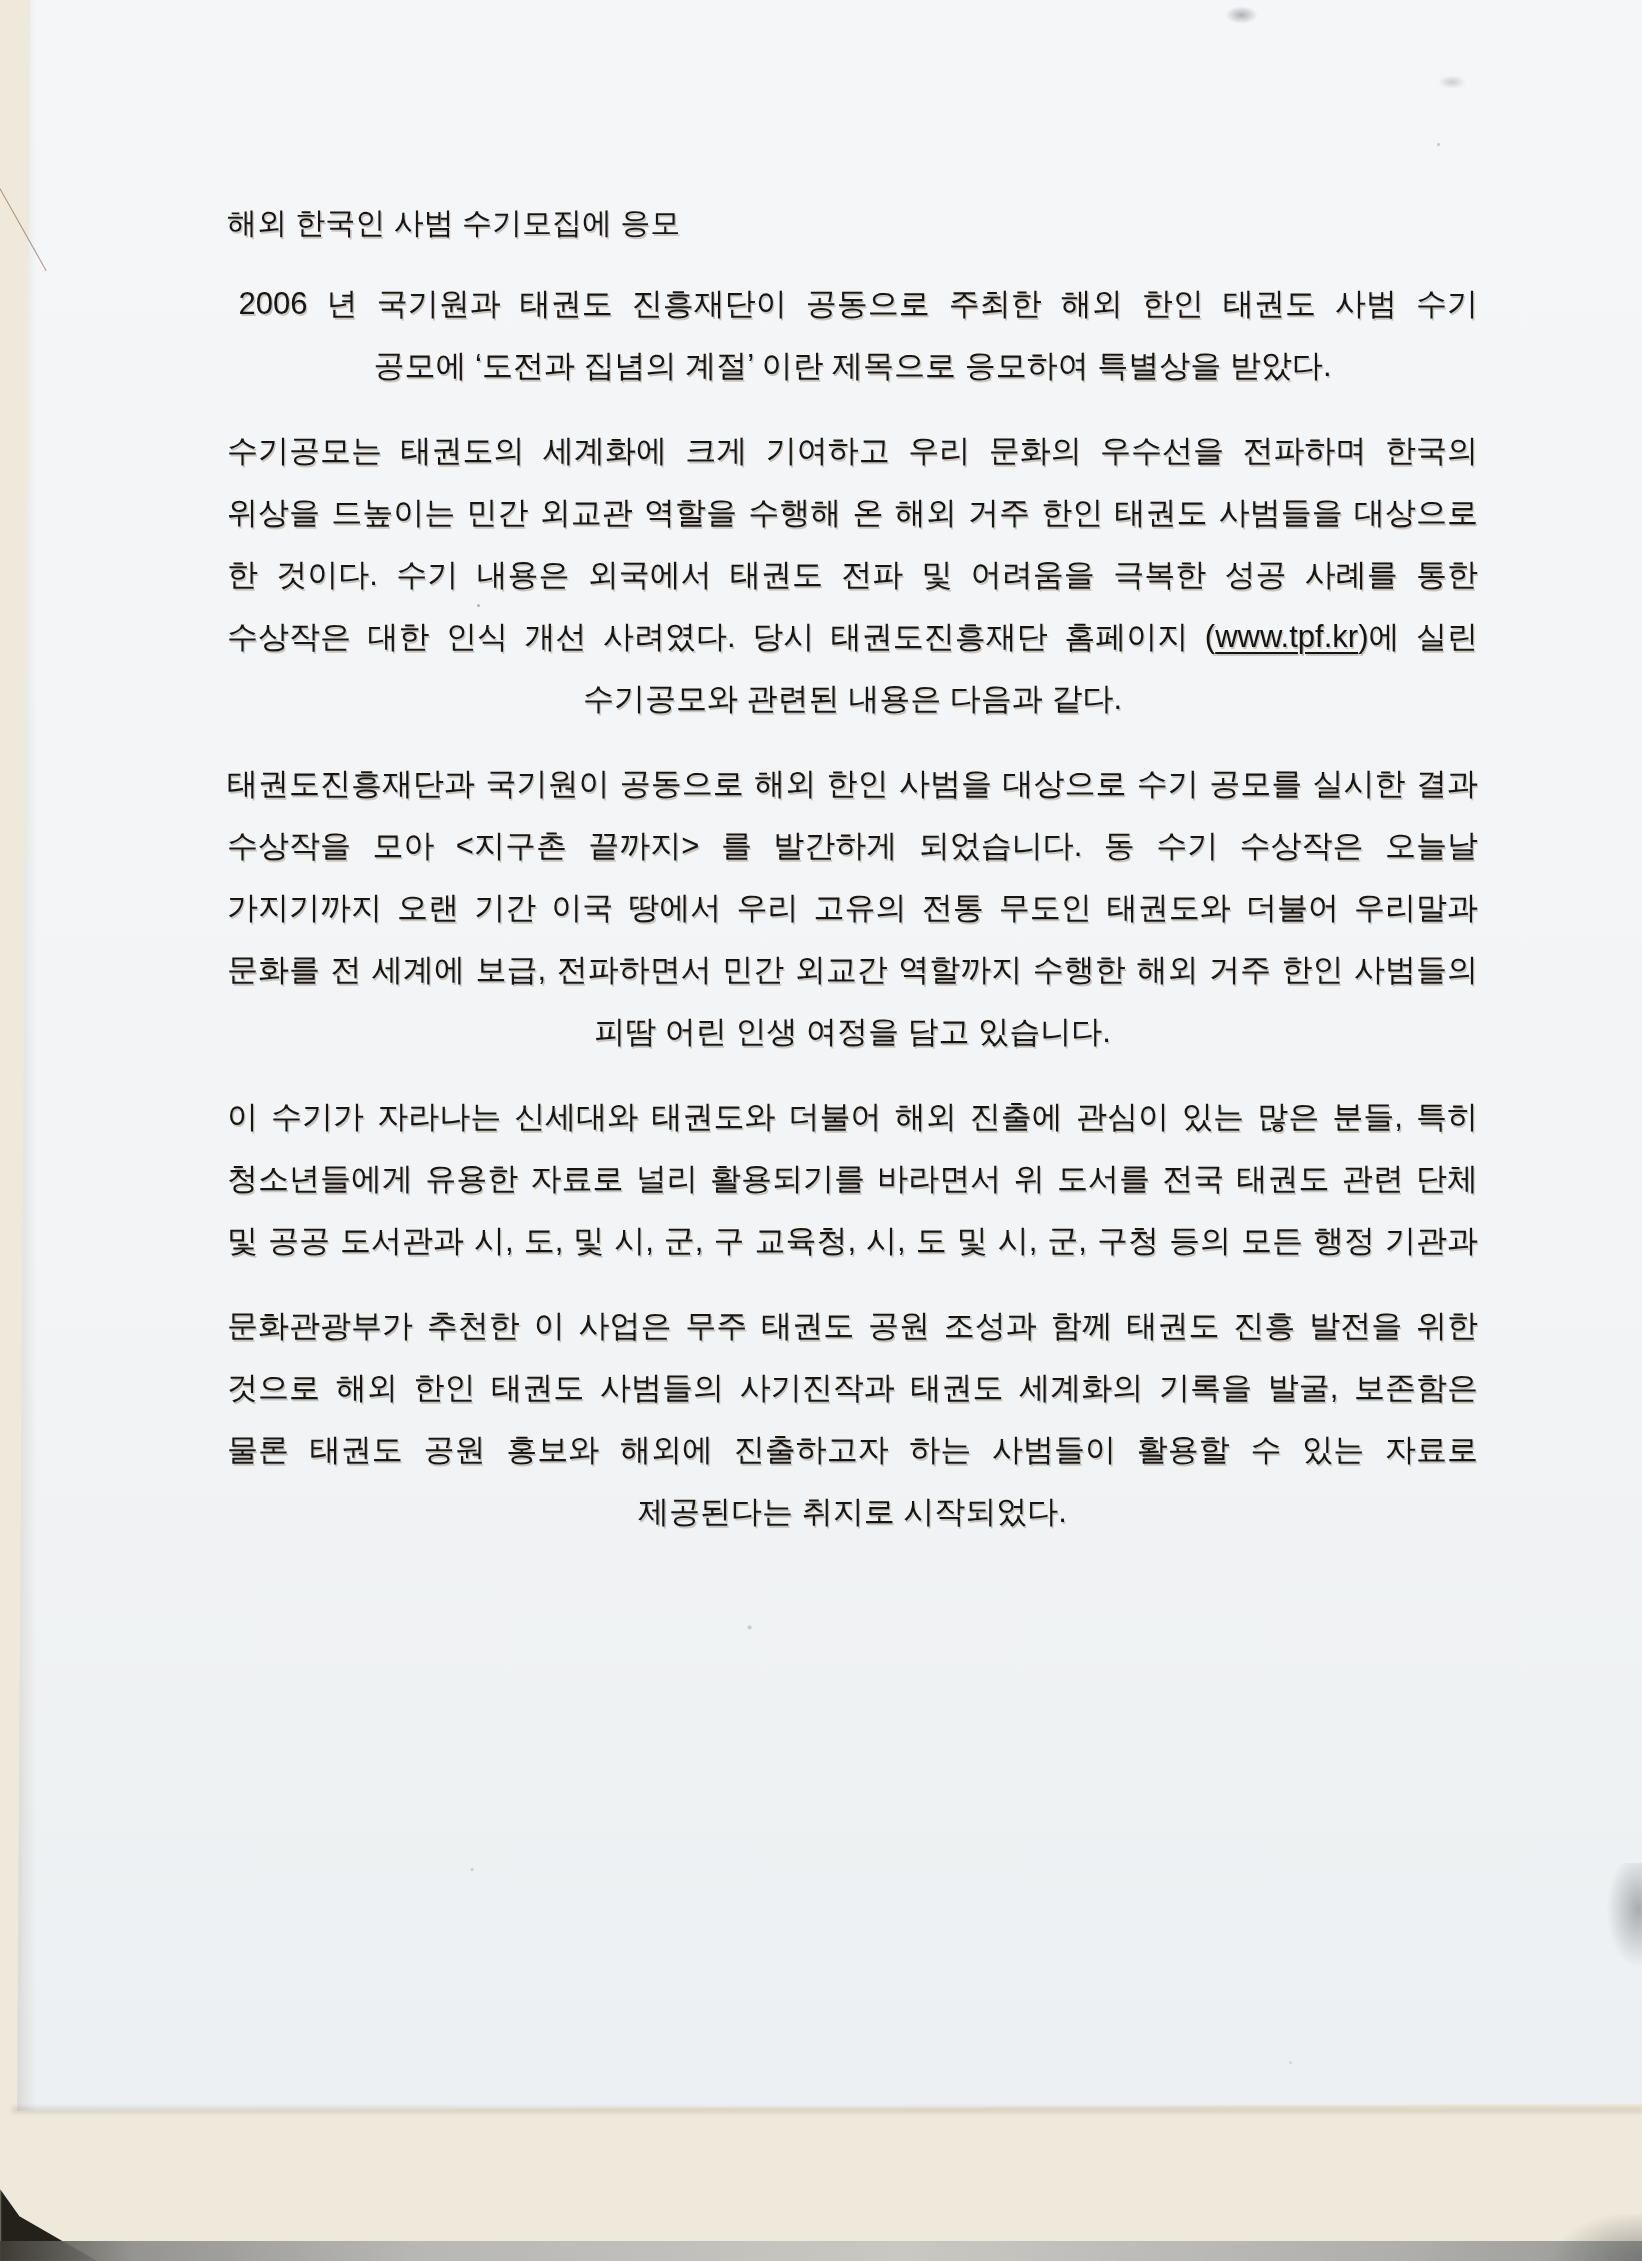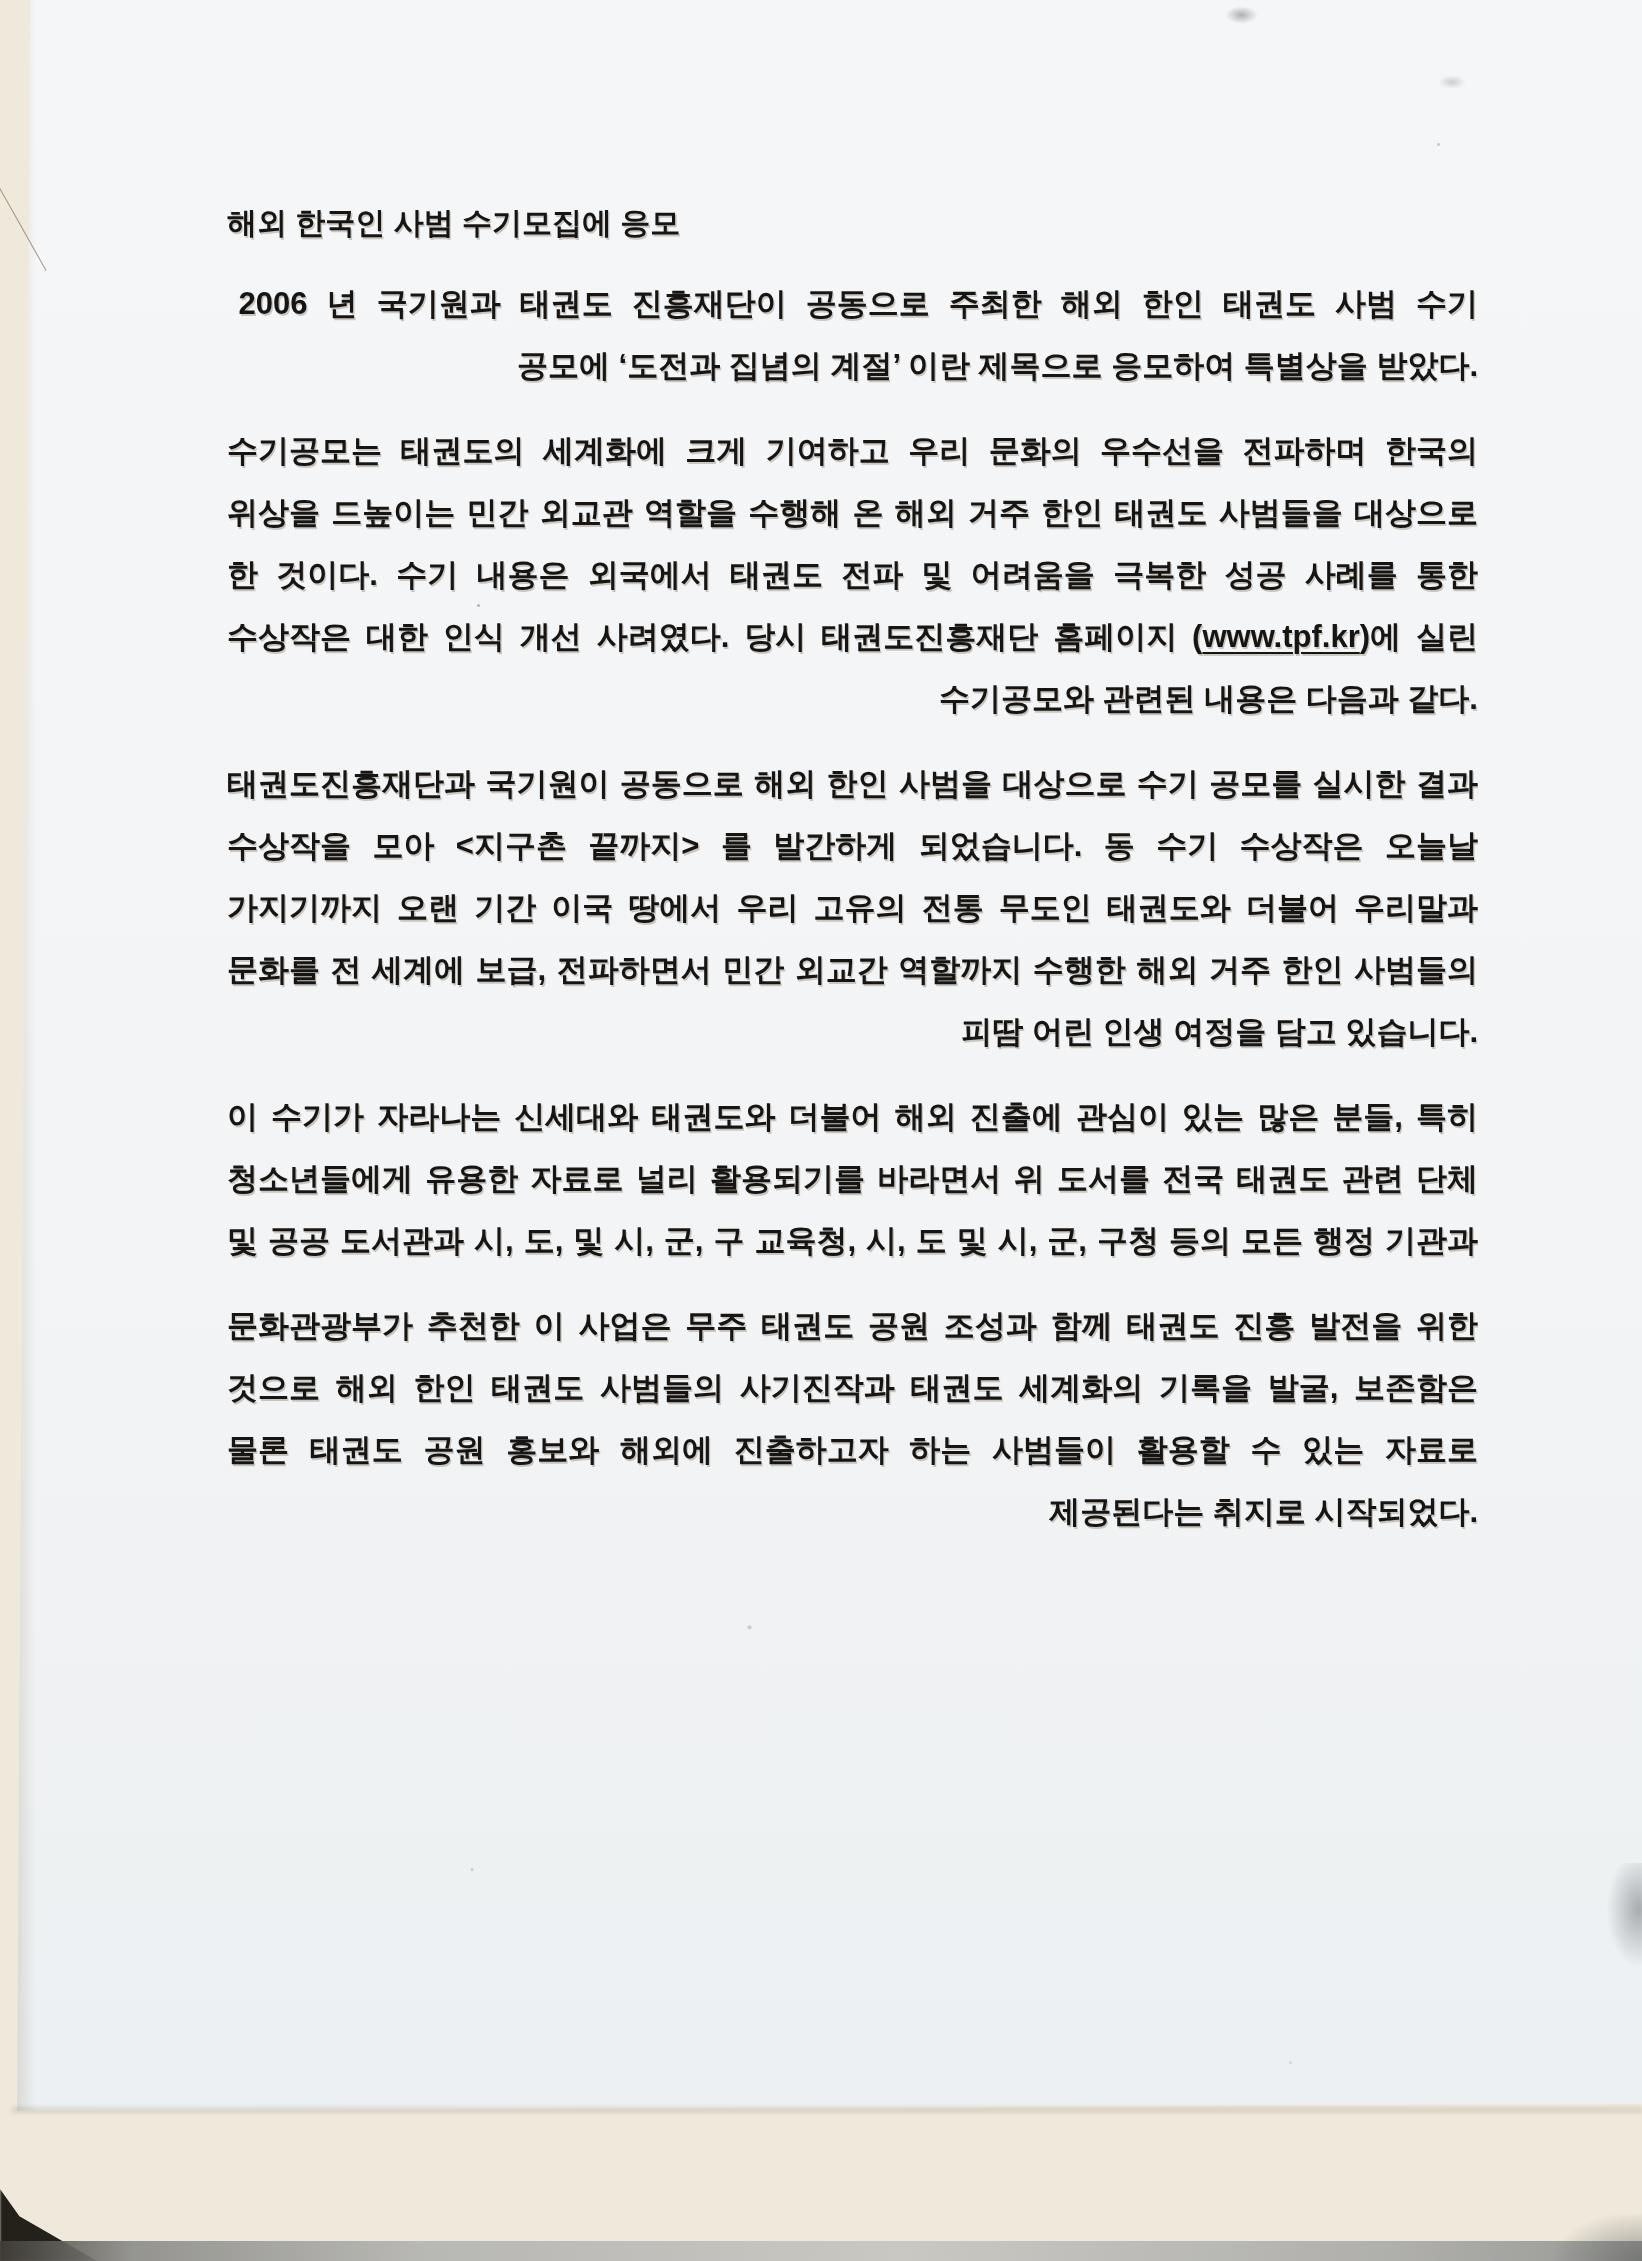--- a/index.html
+++ b/index.html
@@ -19,26 +19,26 @@
     content:"";position:absolute;left:17px;top:0;width:19.3px;height:2111px;
     background:linear-gradient(90deg,rgba(150,140,120,.22),rgba(150,140,120,0));
   }
   .paper-edge-shadow{
     position:absolute;left:11.6px;top:2107px;width:1631px;height:5.8px;
     background:rgba(120,108,88,.18);filter:blur(1.9px);
   }
   
   .doc{
     position:absolute;left:227px;top:192px;width:1251px;
-    color:#161514;font-weight:700;
+    color:#161514;font-weight:400;
     text-shadow:1.3px 1.9px 0.6px rgba(96,74,52,.28);
   }
   .title{font-size:30px;line-height:62px;margin-bottom:19.3px;text-align:left}
   .para{margin-bottom:23px}
-  .line{font-size:31px;line-height:62px;text-align:right;overflow:hidden}
+  .line{font-size:31px;line-height:62px;text-align:center;overflow:hidden}
   .line.j{text-align:justify;text-align-last:justify}
   .line.indent{text-indent:11.6px}
   .url{text-decoration:underline;text-underline-offset:4.5px;text-decoration-thickness:1.9px}
   
   .hairline{
     position:absolute;left:-1.3px;top:186px;width:97px;height:1.3px;
     background:#9b8468;opacity:.85;
     transform:rotate(60.6deg);transform-origin:0 0;
   }
   .smudge{position:absolute;pointer-events:none}

